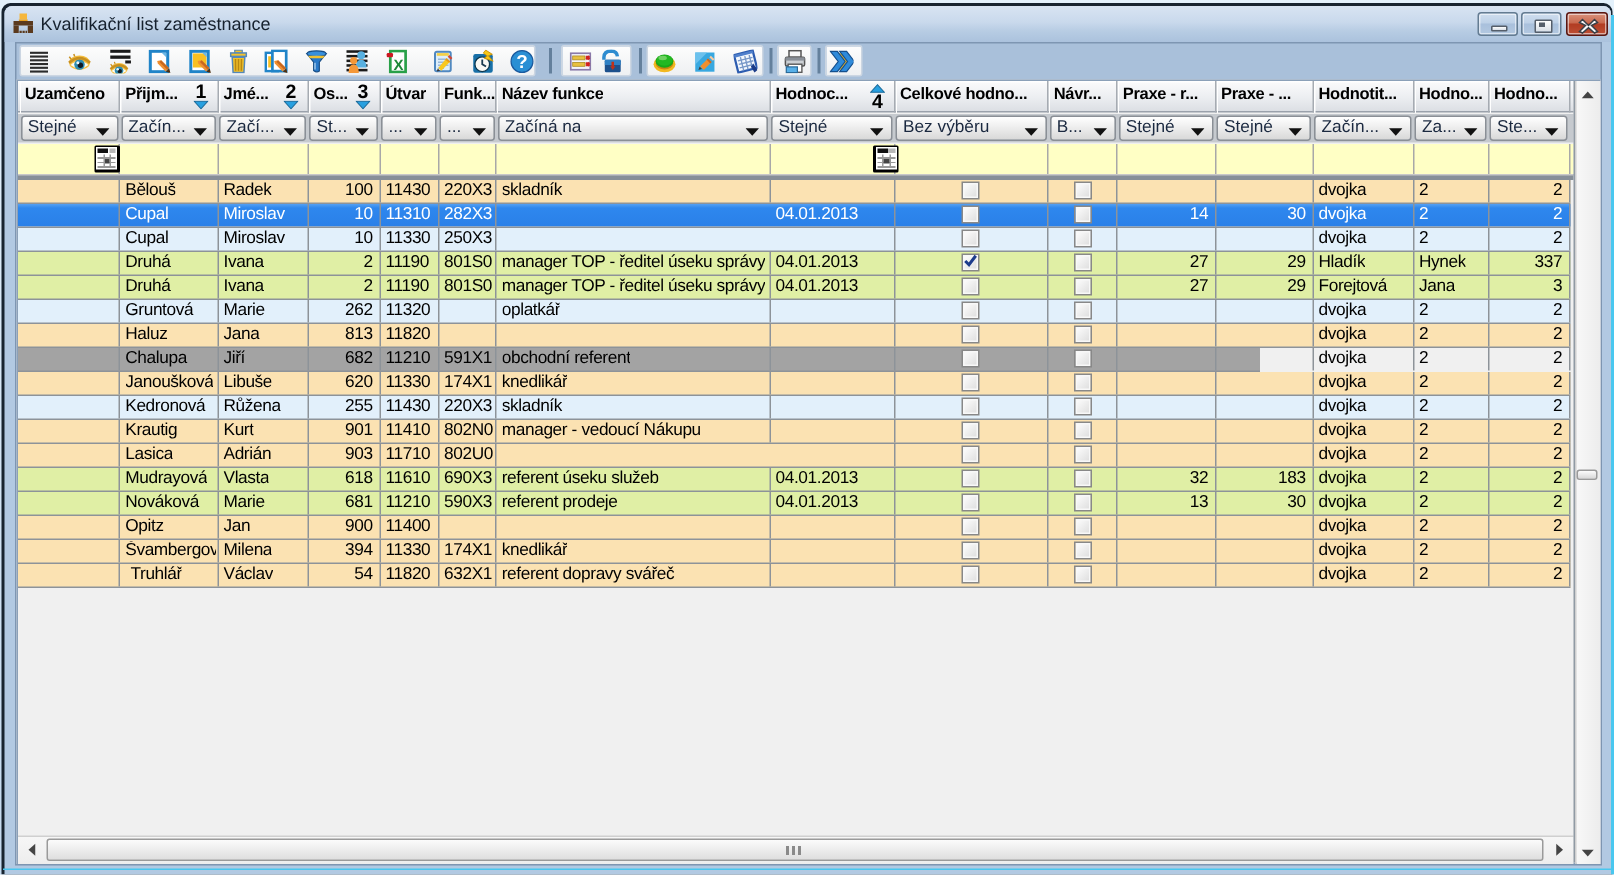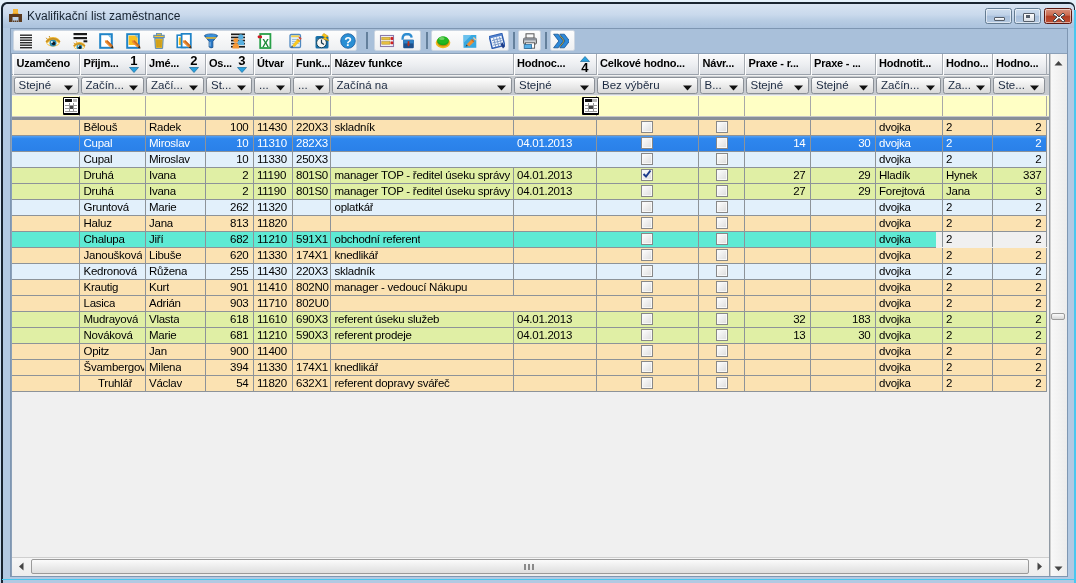--- a/index.html
+++ b/index.html
@@ -732,21 +732,21 @@
     <div class="cell" style="left:863.5px;width:67.0px;">
       <div style="position:absolute;left:3.5px;top:1px;max-width:62.0px;overflow:hidden;">dvojka</div>
     </div>
     <div class="cell" style="left:930.5px;width:50.0px;">
       <div style="position:absolute;left:3.5px;top:1px;max-width:45.0px;overflow:hidden;">2</div>
     </div>
     <div class="cell" style="left:980.5px;width:54.0px;">
       <div style="position:absolute;right:4px;top:1px;">2</div>
     </div>
   </div>
-<div class="abs" style="left:12px;top:231.5px;width:924px;height:16px;background:#5eead4;border-bottom:1px solid #8d9399;color:#000;font-size:11.5px;letter-spacing:-0.25px;">
+<div class="abs" style="left:12px;top:231.5px;width:828px;height:16px;background:#a3a3a3;border-bottom:1px solid #8d9399;color:#000;font-size:11.5px;letter-spacing:-0.25px;">
     <div class="cell" style="left:1px;width:67px;">
       <div style="position:absolute;left:3.5px;top:1px;max-width:62px;overflow:hidden;"></div>
     </div>
     <div class="cell" style="left:68px;width:65.5px;">
       <div style="position:absolute;left:3.5px;top:1px;max-width:60.5px;overflow:hidden;">Chalupa</div>
     </div>
     <div class="cell" style="left:133.5px;width:60.0px;">
       <div style="position:absolute;left:3.5px;top:1px;max-width:55.0px;overflow:hidden;">Jiří</div>
     </div>
     <div class="cell" style="left:193.5px;width:48.0px;">
@@ -1157,21 +1157,21 @@
     </div>
     <div class="cell" style="left:980.5px;width:54.0px;">
       <div style="position:absolute;right:4px;top:1px;">2</div>
     </div>
   </div>
 <div class="abs" style="left:12px;top:375.5px;width:1035px;height:16px;background:#fbe2b2;border-bottom:1px solid #8d9399;color:#000;font-size:11.5px;letter-spacing:-0.25px;">
     <div class="cell" style="left:1px;width:67px;">
       <div style="position:absolute;left:3.5px;top:1px;max-width:62px;overflow:hidden;"></div>
     </div>
     <div class="cell" style="left:68px;width:65.5px;">
-      <div style="position:absolute;left:18px;top:1px;max-width:60.5px;overflow:hidden;">Truhlář</div>
+      <div style="position:absolute;left:7px;top:1px;max-width:60.5px;overflow:hidden;">Truhlář</div>
     </div>
     <div class="cell" style="left:133.5px;width:60.0px;">
       <div style="position:absolute;left:3.5px;top:1px;max-width:55.0px;overflow:hidden;">Václav</div>
     </div>
     <div class="cell" style="left:193.5px;width:48.0px;">
       <div style="position:absolute;right:4px;top:1px;">54</div>
     </div>
     <div class="cell" style="left:241.5px;width:39.0px;">
       <div style="position:absolute;left:3.5px;top:1px;max-width:34.0px;overflow:hidden;">11820</div>
     </div>

